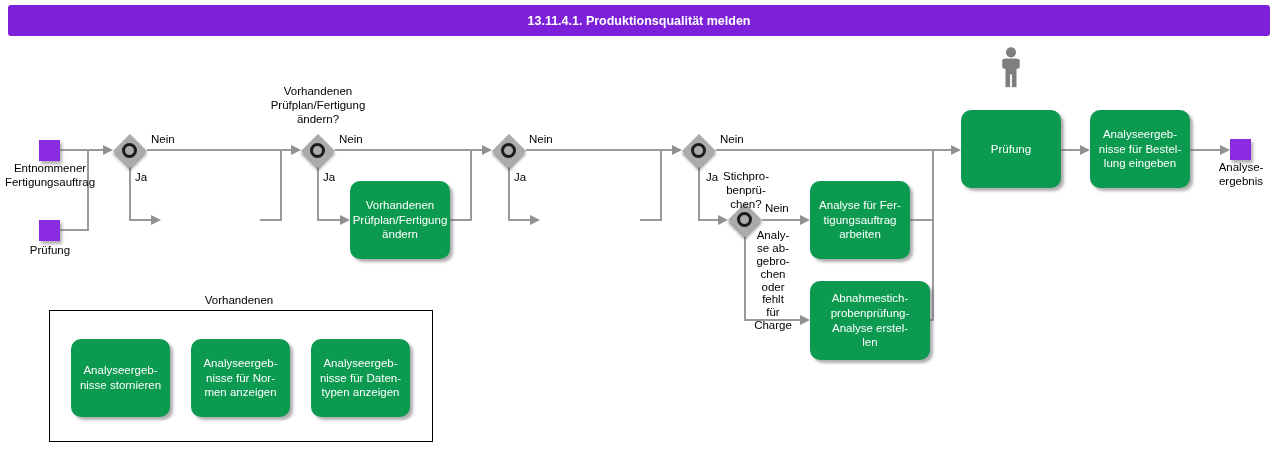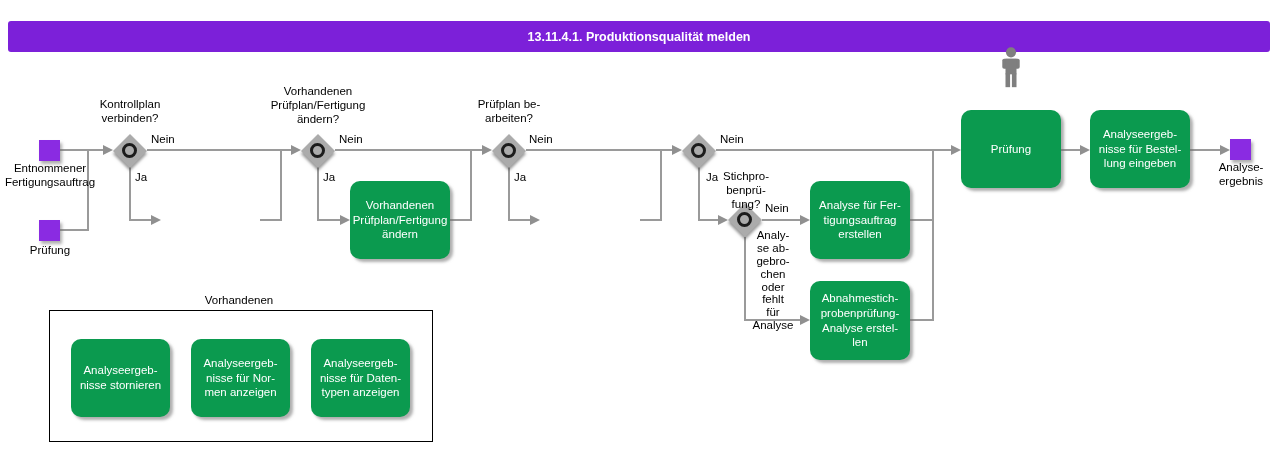--- a/index.html
+++ b/index.html
@@ -2,21 +2,21 @@
 <html><head>
 <meta charset="utf-8">
 <style>
   html,body { margin:0; padding:0; background:#fff; }
   .canvas {
     position:relative; width:1280px; height:450px; background:#fff;
     font-family:"Liberation Sans","DejaVu Sans",sans-serif; color:#000;
     overflow:hidden;
   }
   .titlebar {
-    position:absolute; left:8px; top:21px; width:1262px; height:31px;
+    position:absolute; left:8px; top:5px; width:1262px; height:31px;
     background:#7C20D9; border-radius:3px; color:#fff; font-weight:bold;
     font-size:12.5px; display:flex; align-items:center; justify-content:center;
   }
   .task {
     position:absolute; background:#0B9A4F; border-radius:10px; color:#fff;
     font-size:11.5px; line-height:1.3; display:flex; align-items:center;
     justify-content:center; text-align:center; white-space:pre-line;
     box-shadow:3px 3px 3px rgba(110,110,110,0.55); cursor:pointer;
   }
   .event {
@@ -104,67 +104,63 @@
 
   <div class="event" style="left:39px;top:220px;"></div>
   <div class="lbl" style="left:0px;top:244px;width:100px;">Prüfung</div>
 
   <div class="event" style="left:1230px;top:139px;"></div>
   <div class="lbl" style="left:1190px;top:161px;width:102px;">Analyse-
 ergebnis</div>
 
   <div class="diamond" style="left:118px;top:139px;"></div>
   <div class="gw-ring" style="left:122px;top:143px;"></div>
-  <div class="lbl" style="left:70px;top:98px;width:120px;">Kontrollplan
-verbinden?</div>
   <div class="lbl" style="left:151px;top:133px;">Nein</div>
   <div class="lbl" style="left:135px;top:171px;">Ja</div>
 
   <div class="diamond" style="left:306px;top:139px;"></div>
   <div class="gw-ring" style="left:310px;top:143px;"></div>
   <div class="lbl" style="left:248px;top:85px;width:140px;">Vorhandenen
 Prüfplan/Fertigung
 ändern?</div>
   <div class="lbl" style="left:339px;top:133px;">Nein</div>
   <div class="lbl" style="left:323px;top:171px;">Ja</div>
 
   <div class="diamond" style="left:497px;top:139px;"></div>
   <div class="gw-ring" style="left:501px;top:143px;"></div>
-  <div class="lbl" style="left:449px;top:98px;width:120px;">Prüfplan be-
-arbeiten?</div>
   <div class="lbl" style="left:529px;top:133px;">Nein</div>
   <div class="lbl" style="left:514px;top:171px;">Ja</div>
 
   <div class="diamond" style="left:687px;top:139px;"></div>
   <div class="gw-ring" style="left:691px;top:143px;"></div>
   <div class="lbl" style="left:720px;top:133px;">Nein</div>
   <div class="lbl" style="left:706px;top:171px;">Ja</div>
 
   <div class="diamond" style="left:733px;top:208px;"></div>
   <div class="gw-ring" style="left:737px;top:212px;"></div>
   <div class="lbl" style="left:711px;top:170px;width:70px;">Stichpro-
 benprü-
-fung?</div>
+chen?</div>
   <div class="lbl" style="left:765px;top:202px;">Nein</div>
   <div class="lbl" style="left:747px;top:229px;width:52px;line-height:1.12;">Analy-
 se ab-
 gebro-
 chen
 oder
 fehlt
 für
-Analyse</div>
+Charge</div>
 
   <div class="task" style="left:350px;top:181px;width:100px;height:78px;">Vorhandenen
 Prüfplan/Fertigung
 ändern</div>
   <div class="task" style="left:810px;top:181px;width:100px;height:78px;">Analyse für Fer-
 tigungsauftrag
-erstellen</div>
-  <div class="task" style="left:810px;top:281px;width:100px;height:79px;">Abnahmestich-
+arbeiten</div>
+  <div class="task" style="left:810px;top:281px;width:120px;height:79px;">Abnahmestich-
 probenprüfung-
 Analyse erstel-
 len</div>
   <div class="task" style="left:961px;top:110px;width:100px;height:78px;">Prüfung</div>
   <div class="task" style="left:1090px;top:110px;width:100px;height:78px;">Analyseergeb-
 nisse für Bestel-
 lung eingeben</div>
 
   <svg class="person-svg" style="left:1000px;top:46px;" width="22" height="42" viewBox="0 0 24 44">
     <circle cx="12" cy="6" r="5.5" fill="#7f7f7f"></circle>

